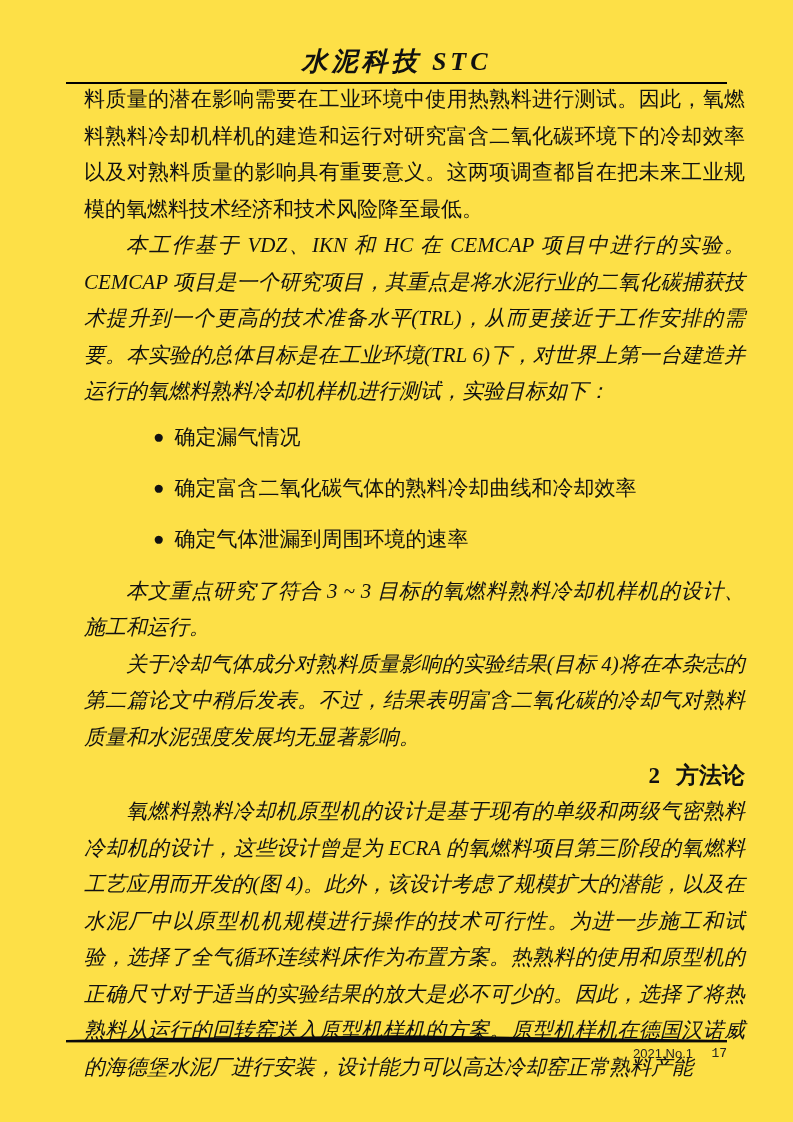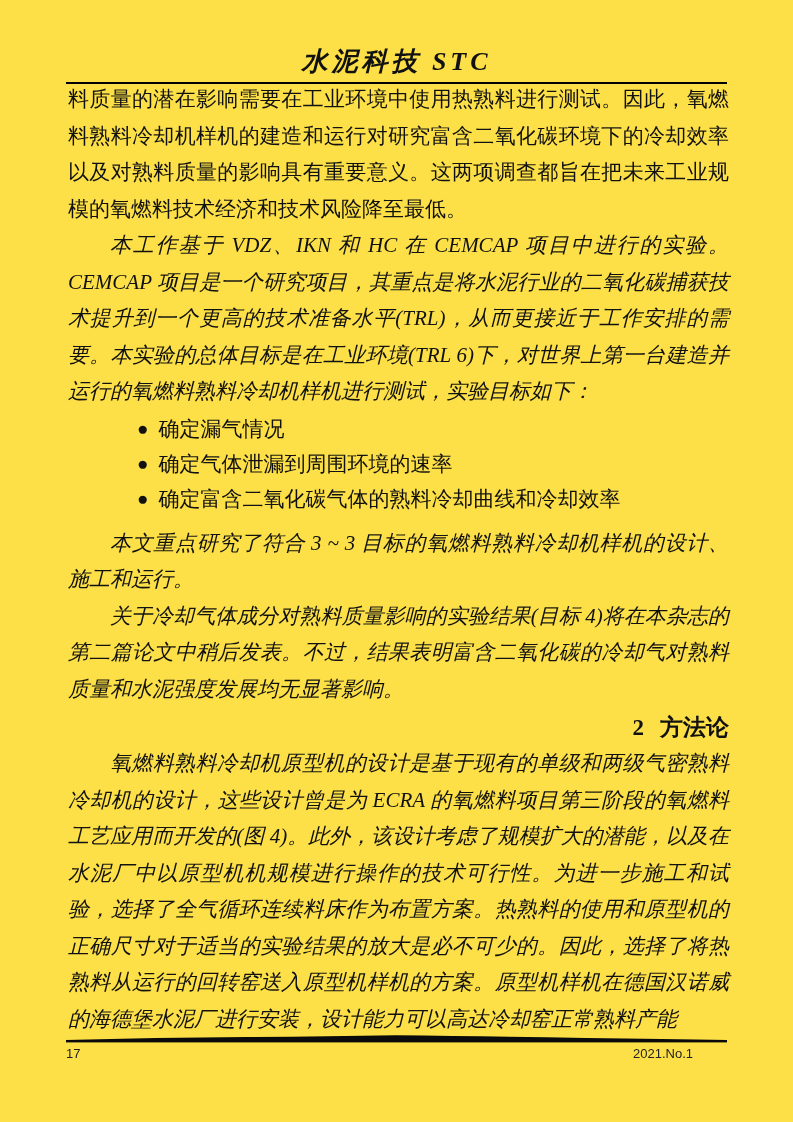--- a/index.html
+++ b/index.html
@@ -35,21 +35,21 @@
     top: 82px;
     left: 66px;
     width: 661px;
     height: 2px;
     background: #000000;
   }
   
   .content {
     position: absolute;
     top: 81px;
-    left: 68px;
+    left: 84px;
     width: 661px;
     font-size: 21px;
     line-height: 36.5px;
     text-align: justify;
   }
   .content p {
     margin: 0;
   }
   .indent {
     text-indent: 2em;
@@ -57,21 +57,21 @@
   }
   .para-gap {
     margin-top: 8px !important;
   }
   ul.objectives {
     list-style: none;
     margin: 2px 0 0 0;
     padding: 0 0 0 69px;
   }
   ul.objectives li {
-    line-height: 35px;
+    line-height: 51px;
     text-align: left;
   }
   .bullet-dot {
     display: inline-block;
     margin-right: 10px;
     font-size: 19px;
     transform: translateY(-1px);
   }
   .section-heading {
     margin: 3px 0 0 0;
@@ -101,21 +101,22 @@
     width: 661px;
     height: 20px;
     font-family: "Liberation Sans", "DejaVu Sans", sans-serif;
     font-size: 13px;
     color: #222222;
   }
   .page-number {
     position: absolute;
     left: 0;
     width: 100%;
-    text-align: left;
+    text-align: right;
+    font-family: Liberation Mono, monospace;
   }
   .issue-number {
     position: absolute;
     right: 34px;
     top: 0;
   }
 </style>
 </head>
 <body>
 
@@ -128,24 +129,24 @@
 
     <p>料质量的潜在影响需要在工业环境中使用热熟料进行测试。因此，氧燃料熟料冷却机样机的建造和运行对研究富含二氧化碳环境下的冷却效率以及对熟料质量的影响具有重要意义。这两项调查都旨在把未来工业规模的氧燃料技术经济和技术风险降至最低。</p>
 
     <p class="indent">本工作基于 VDZ、IKN 和 HC 在 CEMCAP 项目中进行的实验。CEMCAP 项目是一个研究项目，其重点是将水泥行业的二氧化碳捕获技术提升到一个更高的技术准备水平(TRL)，从而更接近于工作安排的需要。本实验的总体目标是在工业环境(TRL 6)下，对世界上第一台建造并运行的氧燃料熟料冷却机样机进行测试，实验目标如下：</p>
 
     <ul class="objectives">
       <li>
         <span class="bullet-dot">●</span><span>确定漏气情况</span>
       </li>
       <li>
-        <span class="bullet-dot">●</span><span>确定气体泄漏到周围环境的速率</span>
+        <span class="bullet-dot">●</span><span>确定富含二氧化碳气体的熟料冷却曲线和冷却效率</span>
       </li>
       <li>
-        <span class="bullet-dot">●</span><span>确定富含二氧化碳气体的熟料冷却曲线和冷却效率</span>
+        <span class="bullet-dot">●</span><span>确定气体泄漏到周围环境的速率</span>
       </li>
     </ul>
 
     <p class="indent para-gap">本文重点研究了符合 3 ~ 3 目标的氧燃料熟料冷却机样机的设计、施工和运行。</p>
 
     <p class="indent">关于冷却气体成分对熟料质量影响的实验结果(目标 4)将在本杂志的第二篇论文中稍后发表。不过，结果表明富含二氧化碳的冷却气对熟料质量和水泥强度发展均无显著影响。</p>
 
     <h2 class="section-heading">
       <span class="sec-num">2</span><span>方法论</span>
     </h2>

